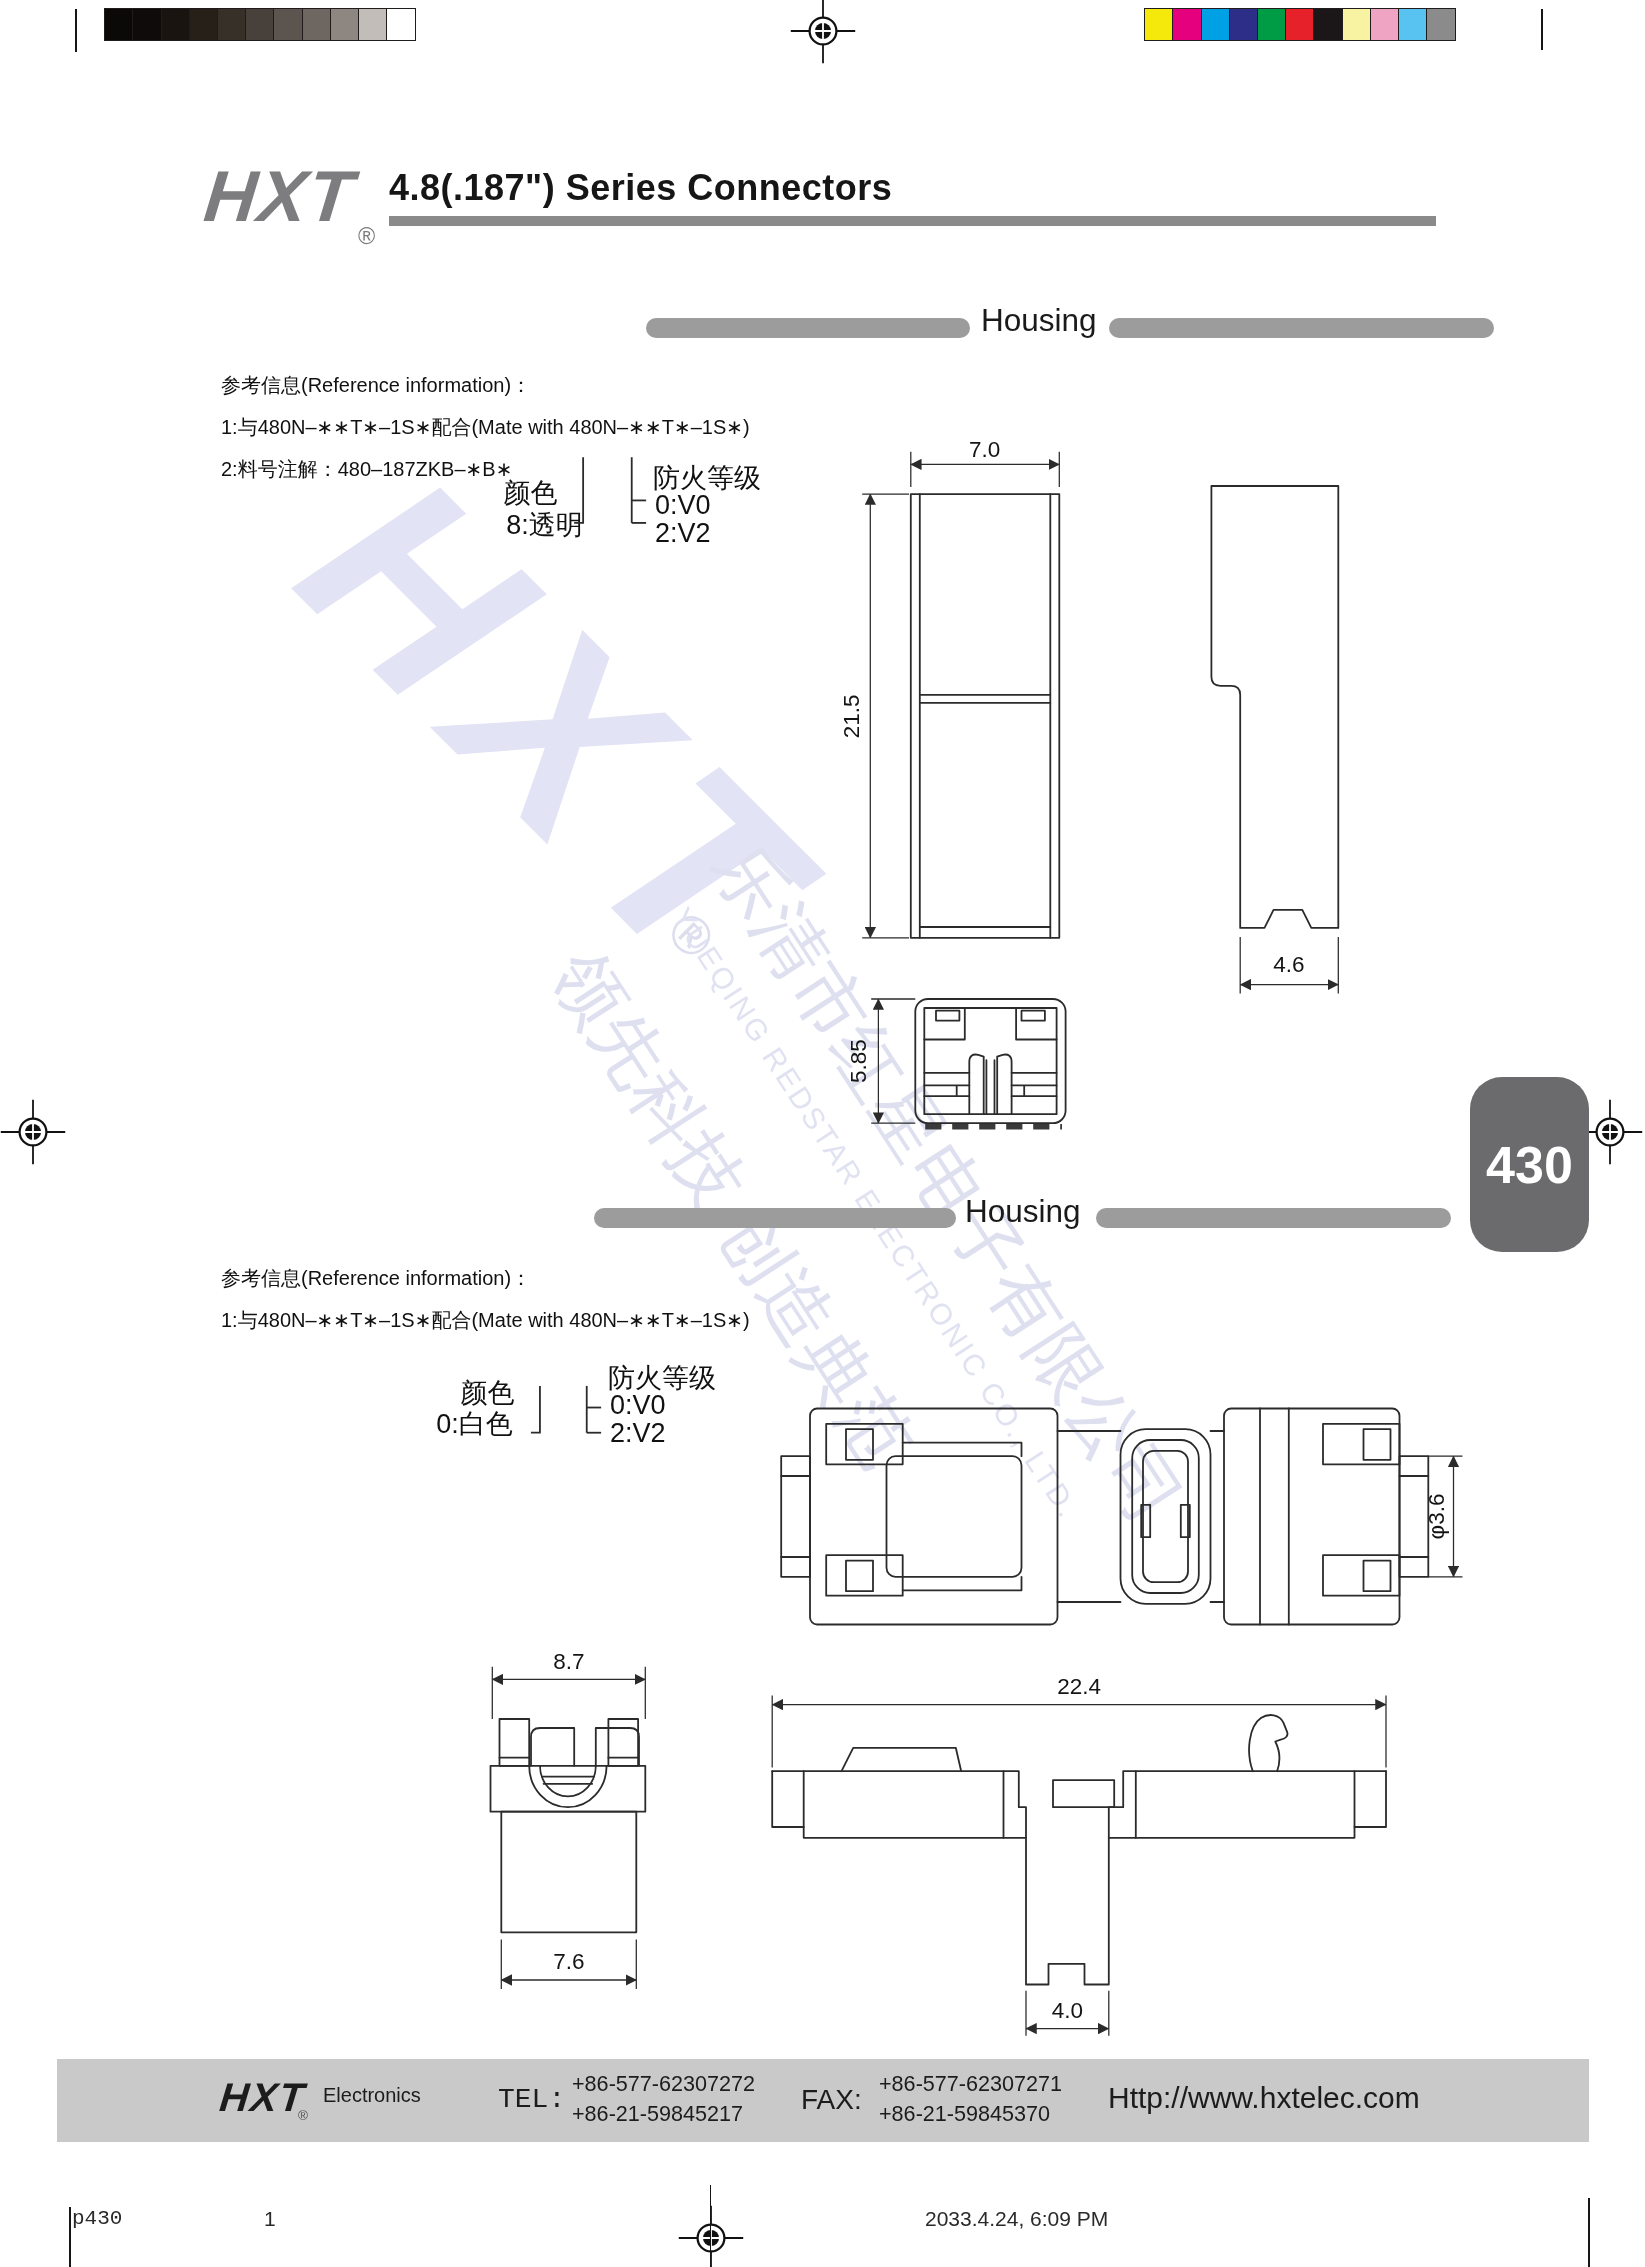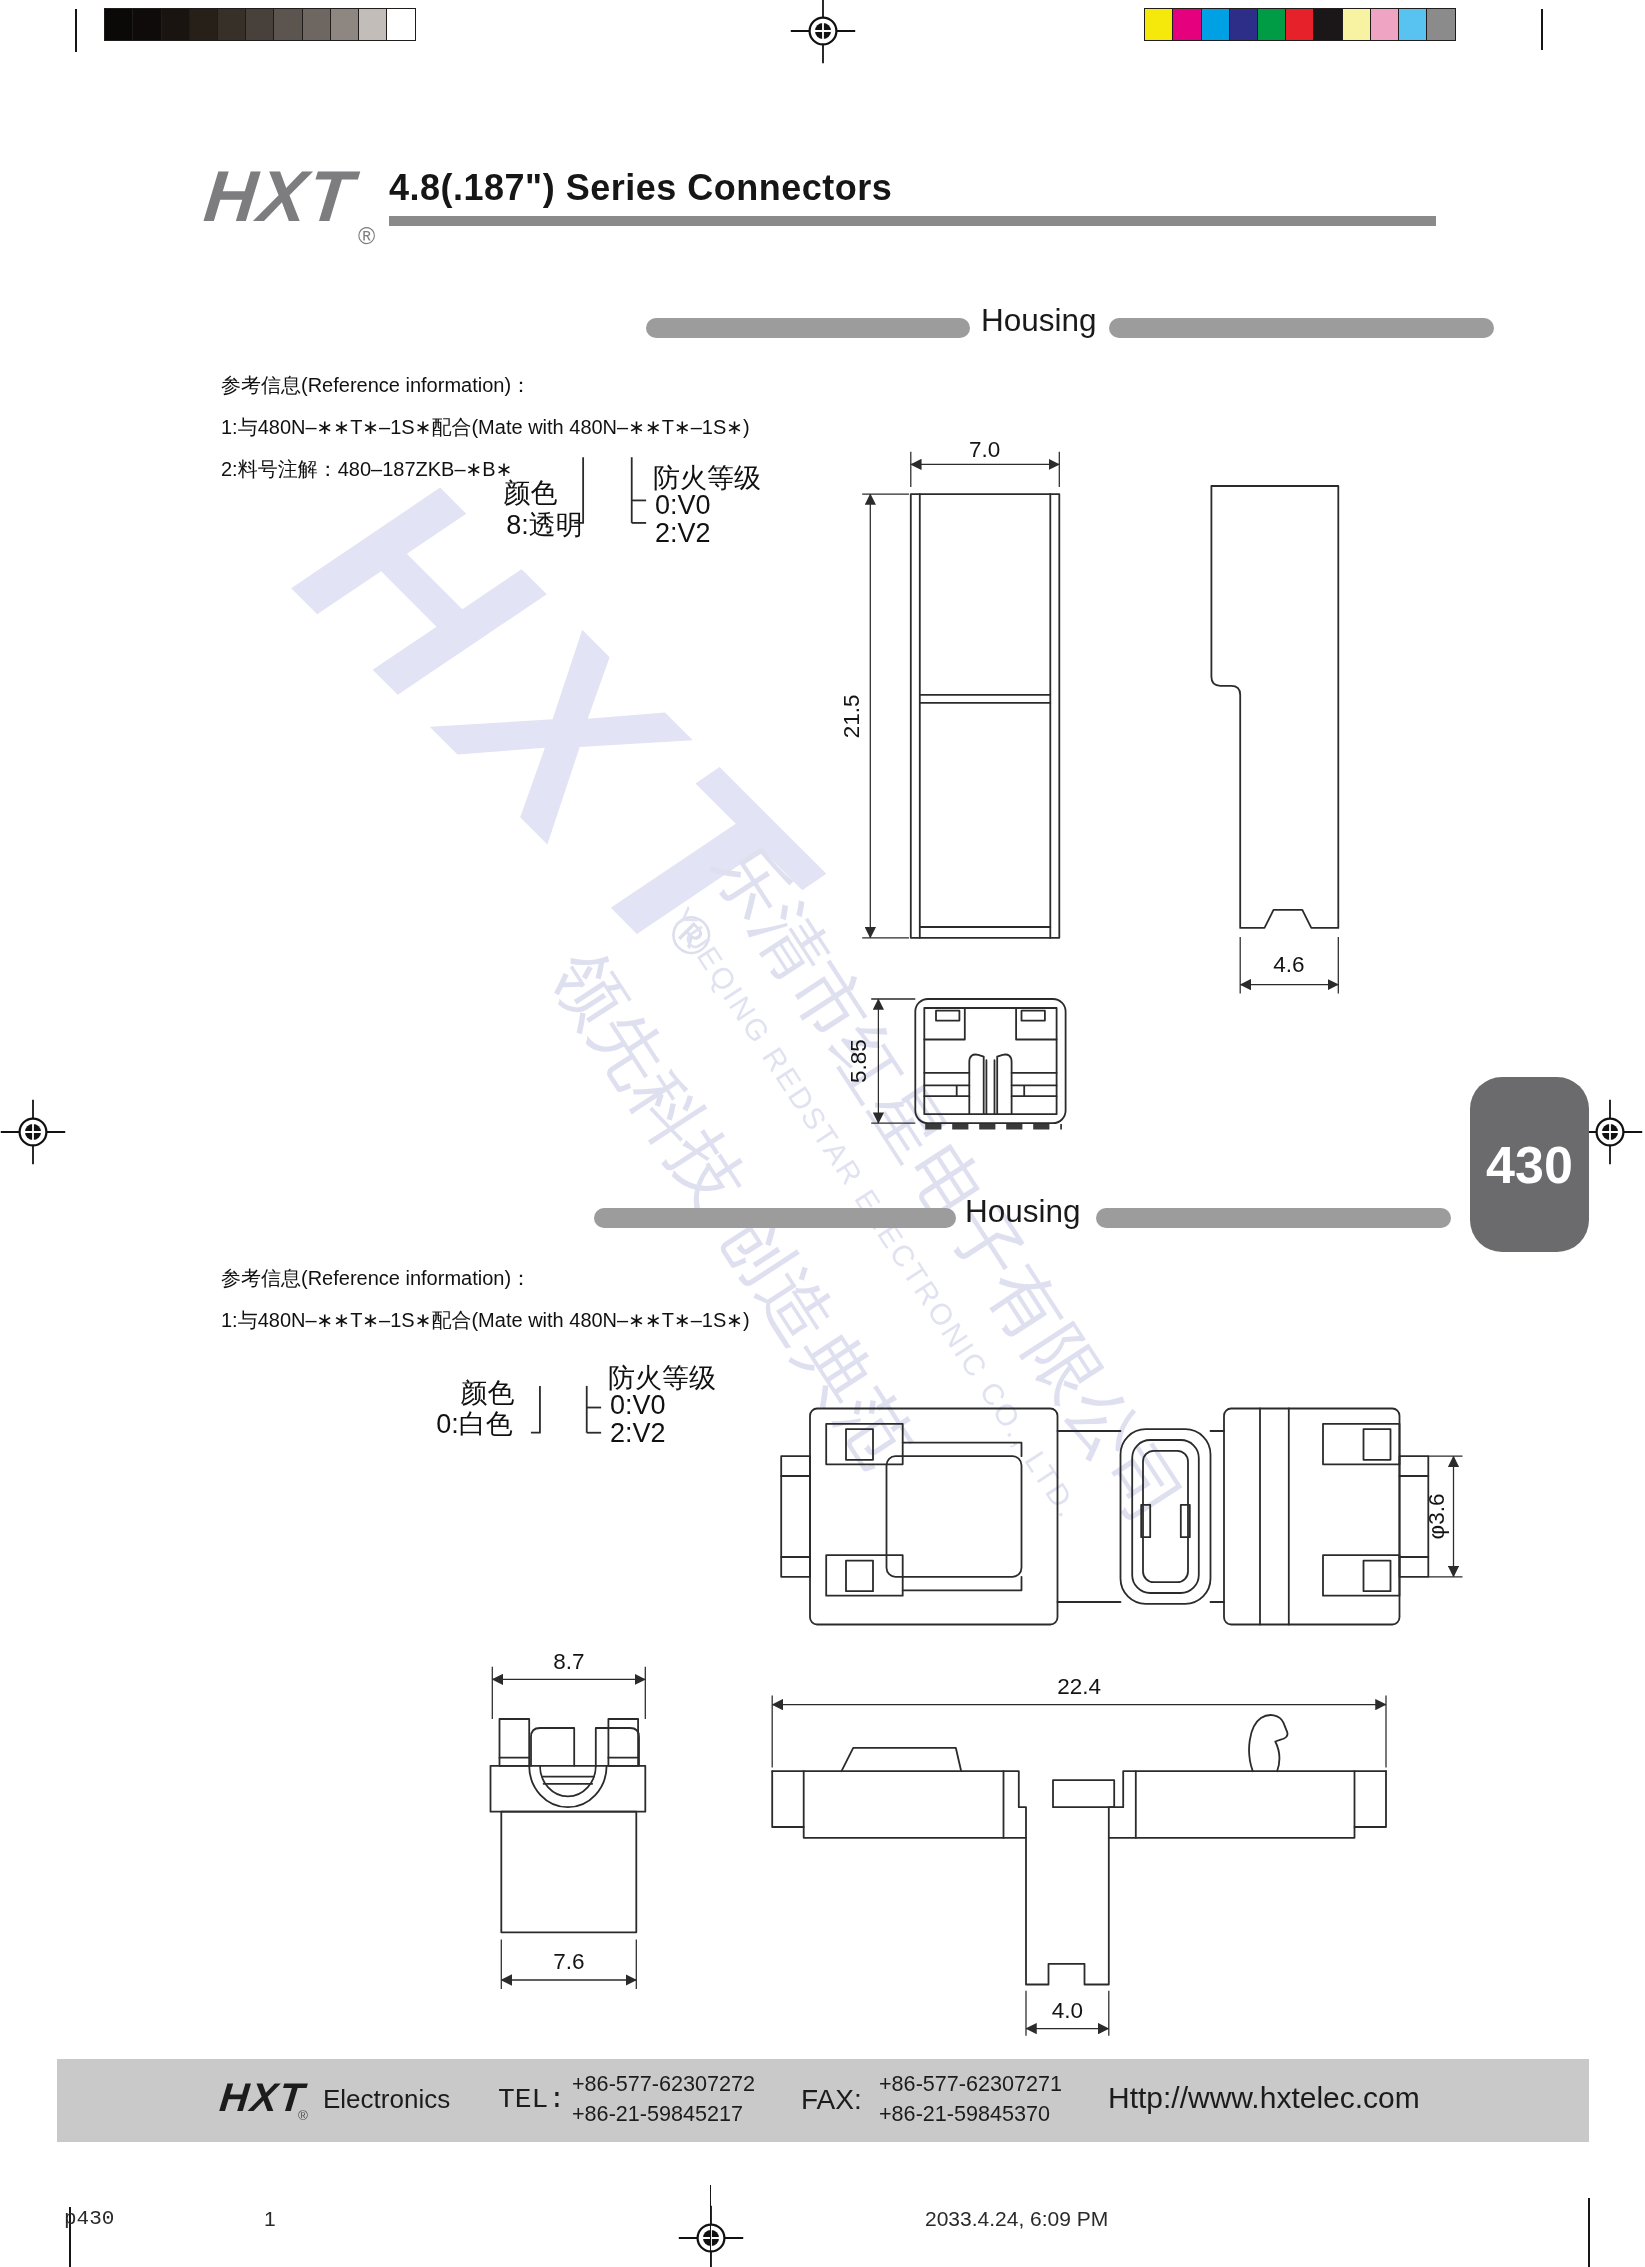--- a/index.html
+++ b/index.html
@@ -278,33 +278,33 @@
       <path d="M600,1540 V1592 H590"></path>
       <path d="M652,1540 V1592"></path>
       <path d="M652,1564 H668"></path>
       <path d="M652,1592 H668"></path>
     </g>
   </svg>
 
   <div class="footerbar">
     <div class="item hxt-logo" style="left:163px;top:16px;font-size:40px;">HXT</div>
     <div class="item" style="left:241px;top:49px;font-size:13.5px;color:#555;">®</div>
-    <div class="item" style="left:266px;top:25px;font-size:26px;">Electronics</div>
+    <div class="item" style="left:266px;top:25px;font-size:20px;">Electronics</div>
     <div class="item" style="left:441px;top:25px;font-size:28px;font-family:Liberation Mono, monospace;">TEL:</div>
     <div class="item stack" style="left:515px;top:10px;">
       <div>+86-577-62307272</div>
       <div>+86-21-59845217</div>
     </div>
     <div class="item" style="left:744px;top:25px;font-size:28px;">FAX:</div>
     <div class="item stack" style="left:822px;top:10px;">
       <div>+86-577-62307271</div>
       <div>+86-21-59845370</div>
     </div>
     <div class="item" style="left:1051px;top:21.6px;font-size:30px;">Http://www.hxtelec.com</div>
   </div>
 
-  <div class="printrow" style="left:64px;top:2207px;font-family:'Liberation Mono','DejaVu Sans Mono',monospace;">p430</div>
+  <div class="printrow" style="left:72px;top:2207px;font-family:'Liberation Mono','DejaVu Sans Mono',monospace;">p430</div>
   <div class="printrow" style="left:264px;top:2207px;">1</div>
   <div class="printrow" style="left:925px;top:2207px;">2033.4.24, 6:09 PM</div>
 
   </div>
 </div>
 
 
 </body></html>

